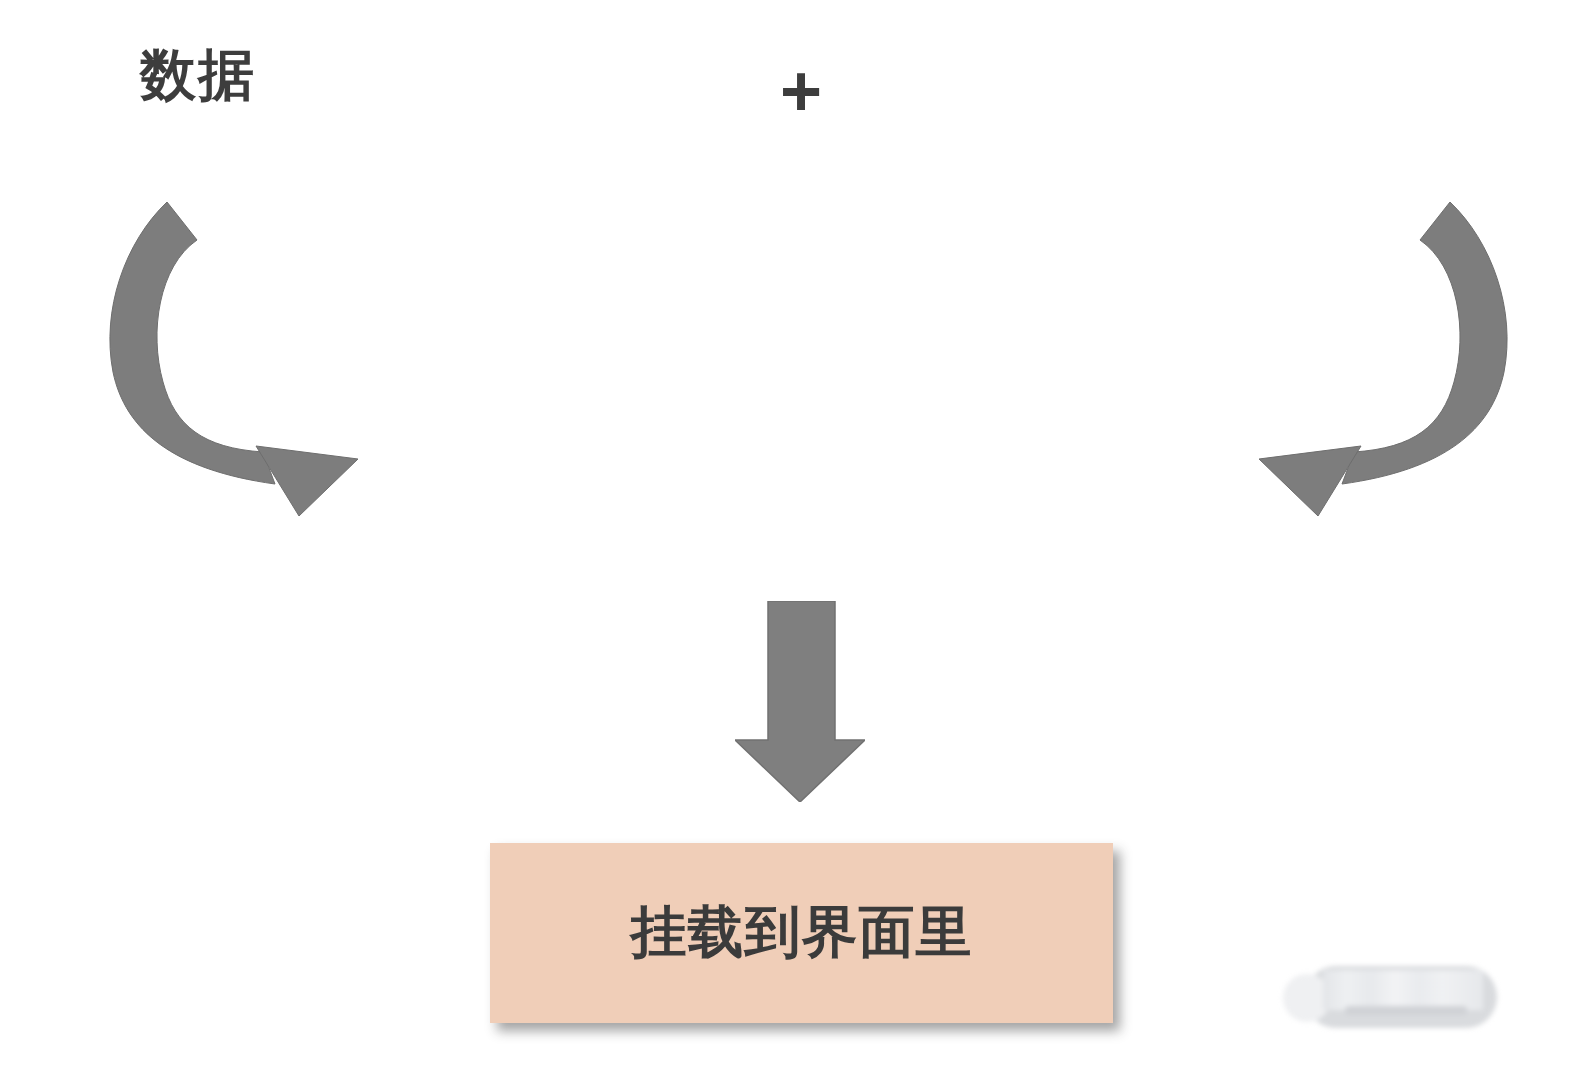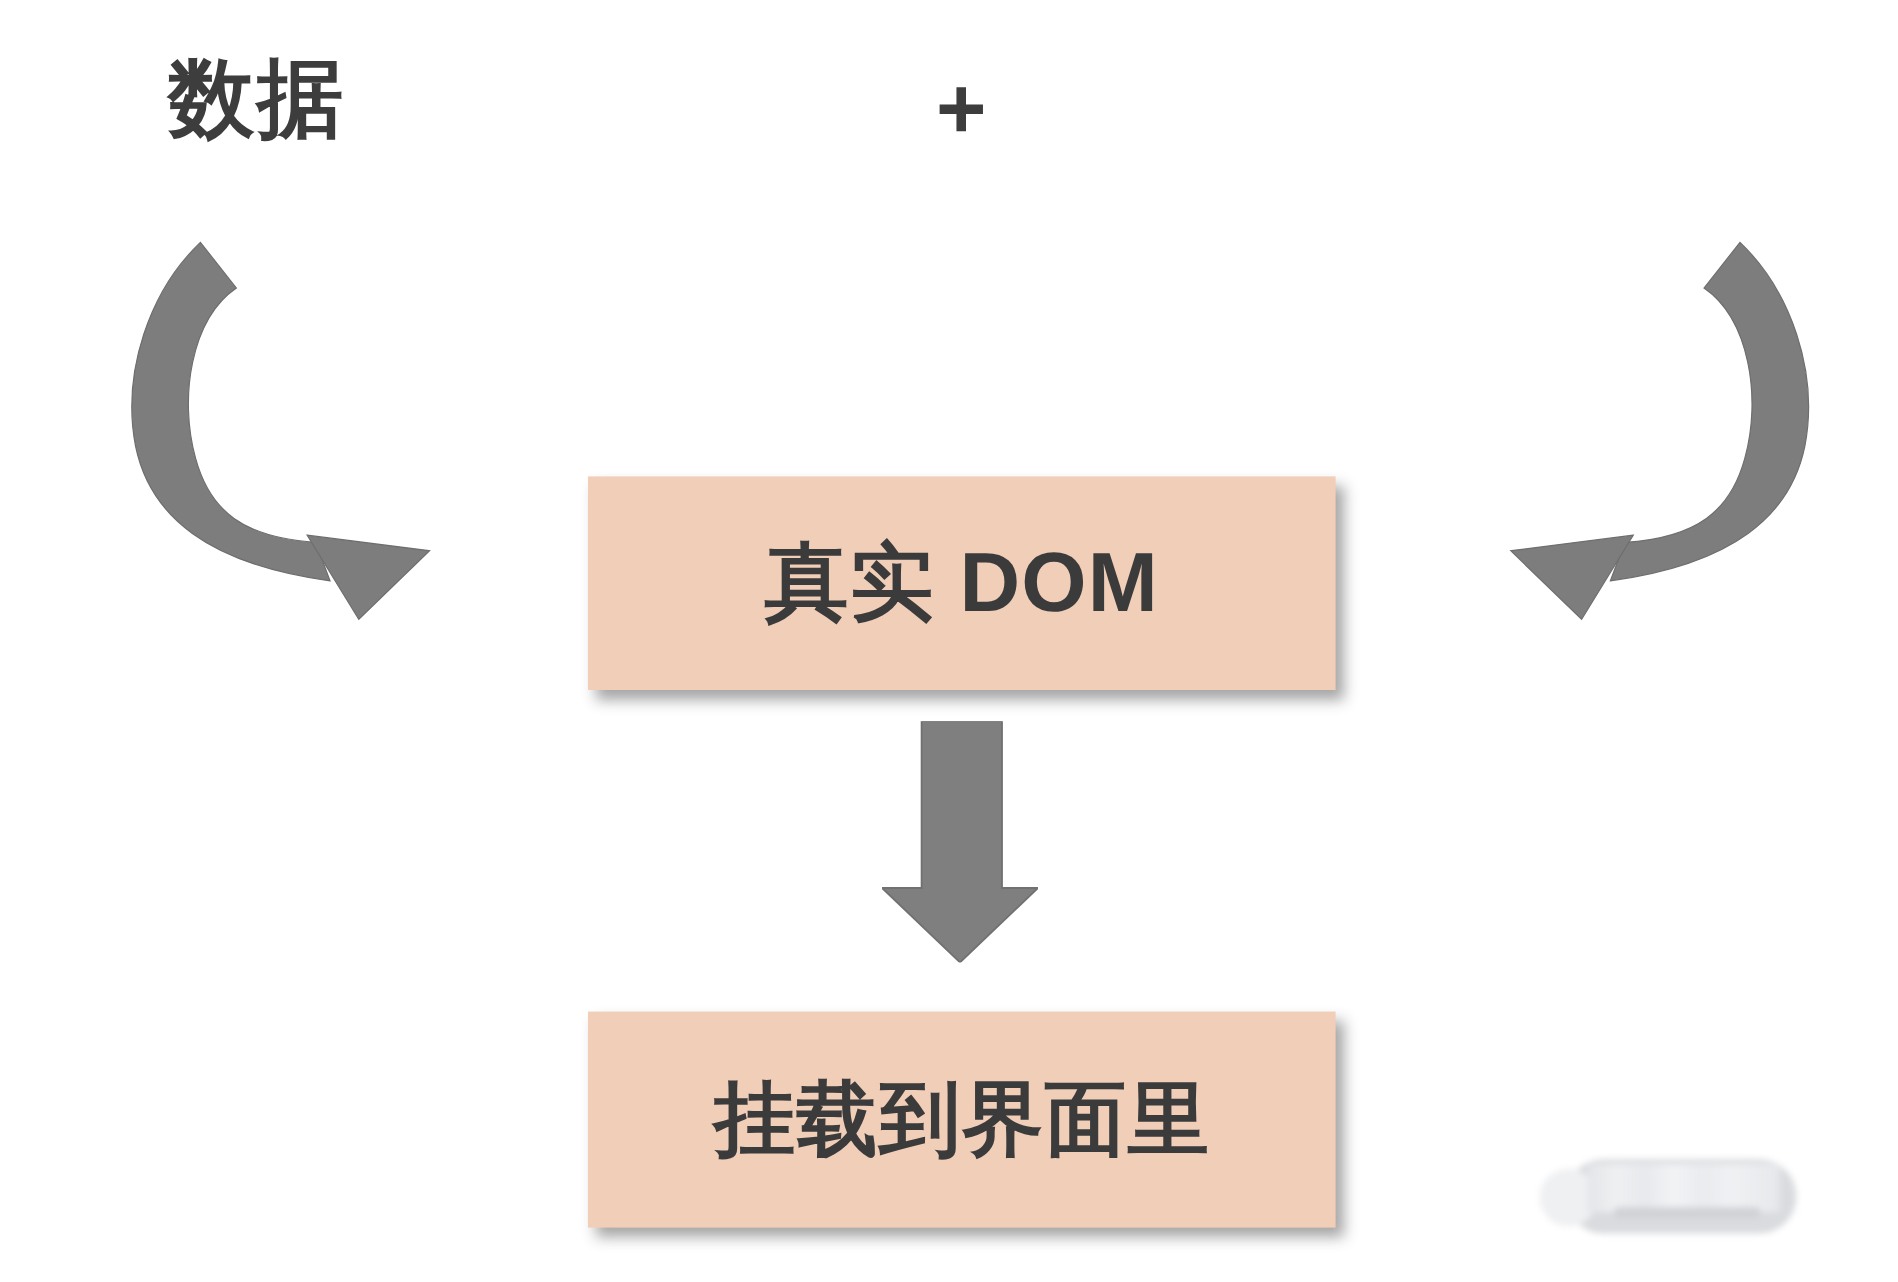--- a/index.html
+++ b/index.html
@@ -11,21 +11,21 @@
   .canvas {
     position: relative;
     width: 1582px;
     height: 1068px;
     background: #ffffff;
     overflow: hidden;
   }
   .top-label {
     position: absolute;
     top: 44px;
-    font-size: 72px;
+    font-size: 56px;
     font-weight: 700;
     color: #3d3d3d;
     line-height: 1.1;
     letter-spacing: 2px;
     white-space: nowrap;
   }
   .label-data { left: 140px; }
   .label-template { left: 1286px; }
   .plus-sign {
     position: absolute;
@@ -56,21 +56,21 @@
   }
   .box-real-dom { top: 397px; height: 178px; }
   .box-mount    { top: 843px; height: 180px; }
   .node-box .box-label {
     font-size: 70px;
     font-weight: 700;
     color: #3b3b3b;
     letter-spacing: 1px;
     white-space: nowrap;
   }
-  .box-mount .box-label { font-size: 68px; }
+  .box-mount .box-label { font-size: 56px; }
   
   .watermark {
     position: absolute;
     left: 1283px;
     top: 956px;
     width: 226px;
     height: 82px;
     filter: blur(2.5px);
   }
   .wm-pill {
@@ -132,23 +132,20 @@
                C 22 42, -2 110, 10 172
                C 22 230, 70 270, 172 284
                L 160 252
                C 100 248, 72 226, 60 182
                C 46 132, 56 66, 94 40
                Z"></path>
       <path d="M 153 246 L 255 259 L 196 316 Z"></path>
     </g>
   </svg>
 
-  <div class="node-box box-real-dom">
-    <span class="box-label">真实 DOM</span>
-  </div>
 
   <svg class="arrow-svg arrow-down" viewBox="0 0 130 201" xmlns="http://www.w3.org/2000/svg" aria-hidden="true">
     <polygon points="33,0 100,0 100,139 130,139 65,201 0,139 33,139" fill="#7f7f7f" stroke="#717171" stroke-width="1.5"></polygon>
   </svg>
 
   <div class="node-box box-mount">
     <span class="box-label">挂载到界面里</span>
   </div>
 
   <div class="watermark">

